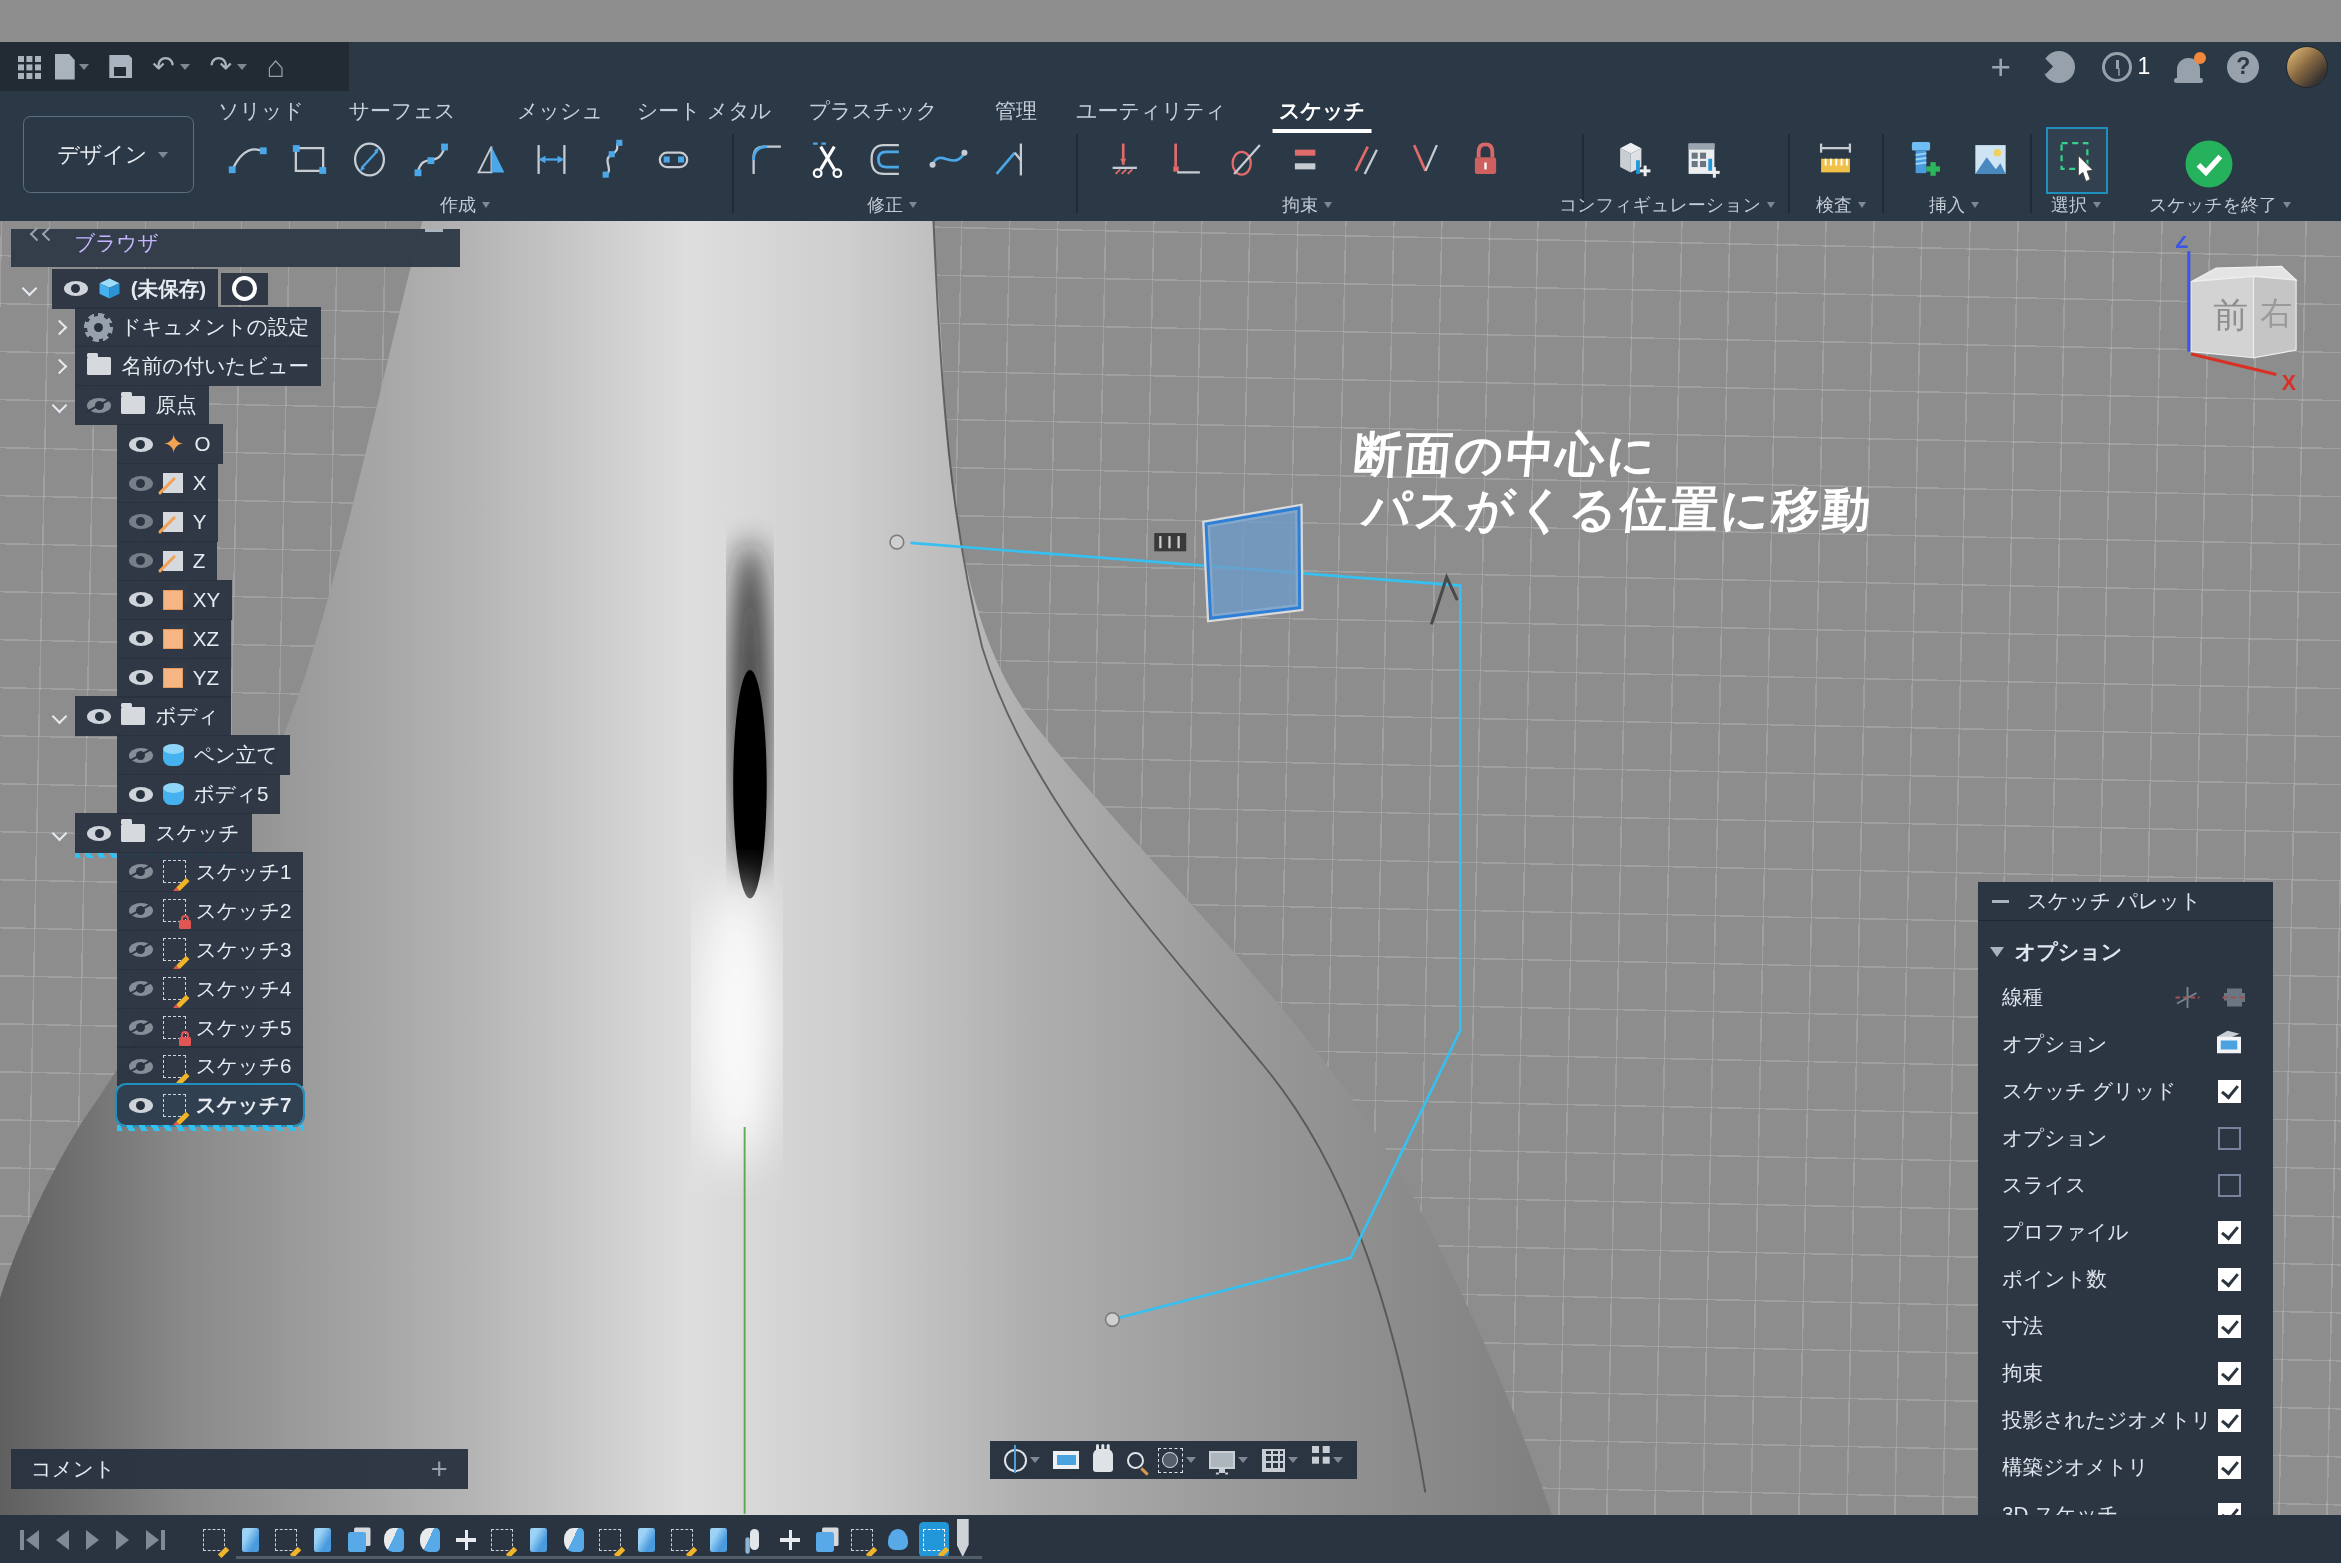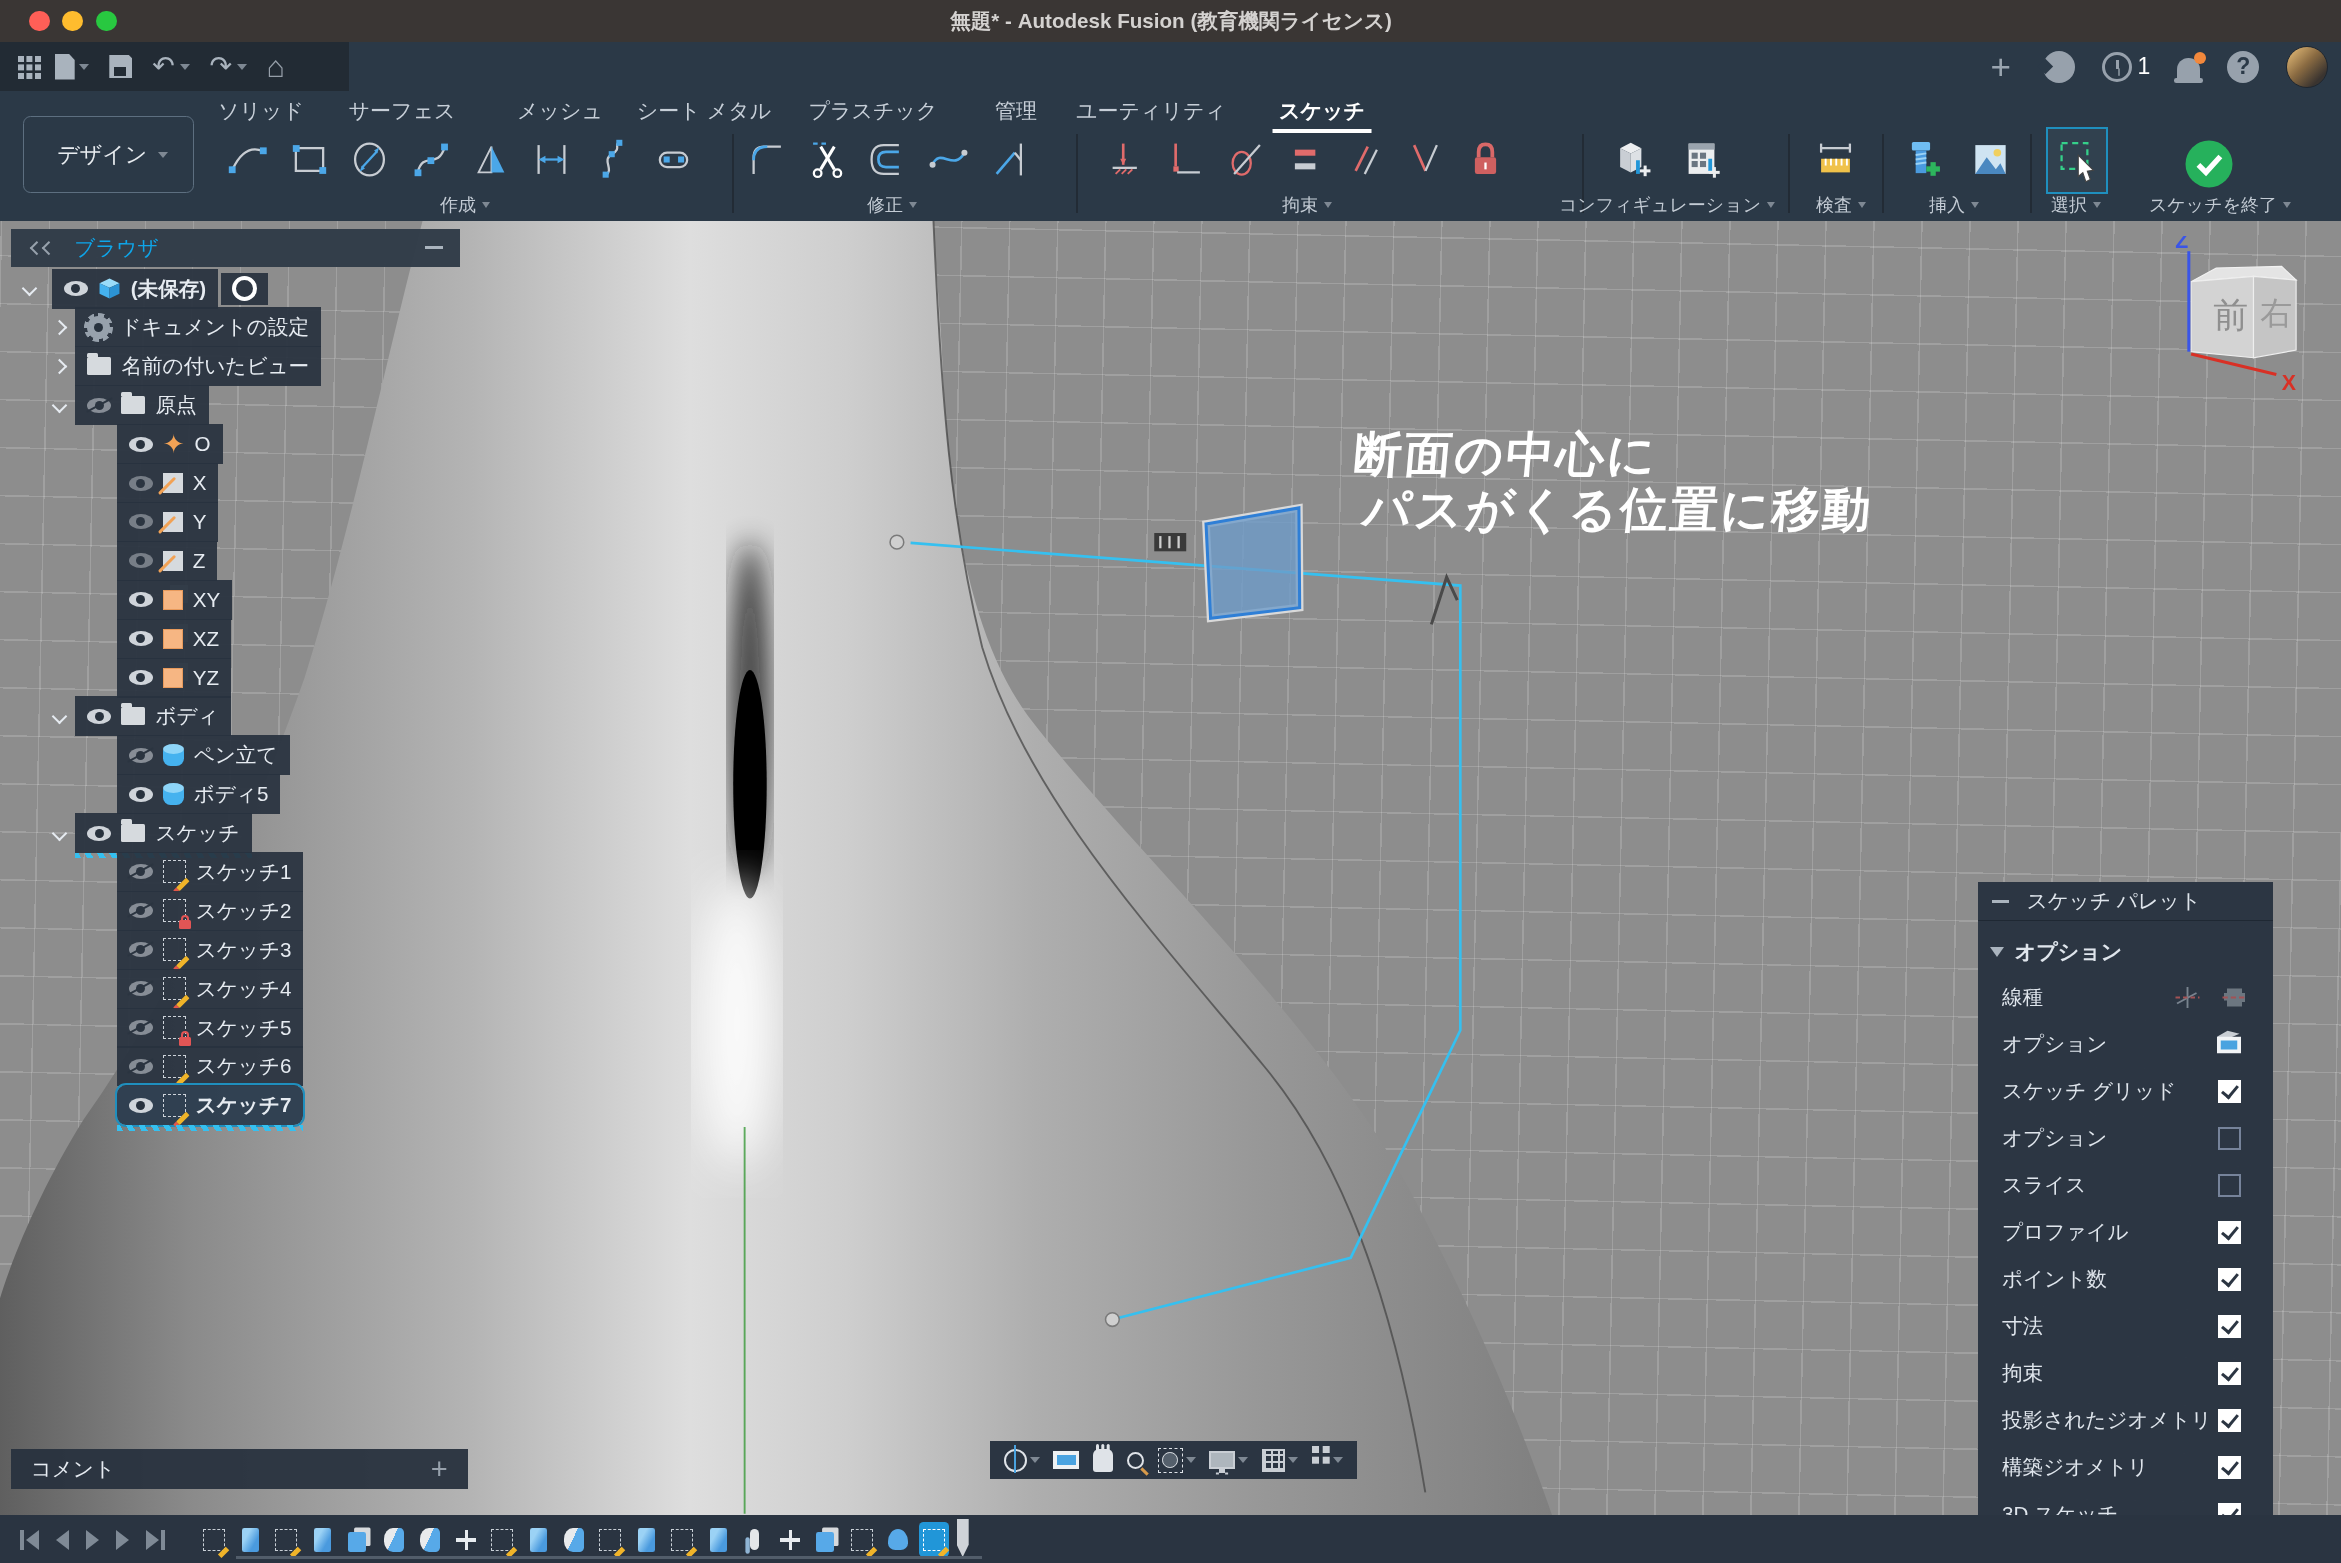--- a/index.html
+++ b/index.html
@@ -91,21 +91,21 @@
   .dispglyph::after{content:'';position:absolute;left:7.6px;bottom:-6px;width:6px;height:4.6px;background:#c9ced4;box-shadow:-4.6px 3px 0 -1.5px #c9ced4,4.6px 3px 0 -1.5px #c9ced4;}
   .grid9{width:23px;height:23px;background:
      linear-gradient(#c9ced4,#c9ced4),
      repeating-linear-gradient(90deg,#c9ced4 0 2.3px,transparent 2.3px 7.6px),
      repeating-linear-gradient(0deg,#c9ced4 0 2.3px,transparent 2.3px 7.6px);
      background-blend-mode:normal;border:2.3px solid #c9ced4;box-sizing:border-box;background-clip:padding-box;background-color:transparent;background-image:repeating-linear-gradient(90deg,#c9ced4 0 2.3px,transparent 2.3px 6.9px),repeating-linear-gradient(0deg,#c9ced4 0 2.3px,transparent 2.3px 6.9px);}
   .vp4{width:7.6px;height:7.6px;background:#c9ced4;box-shadow:10.7px 0 0 #c9ced4,0 10.7px 0 #c9ced4,10.7px 10.7px 0 #c9ced4;margin:-10.7px 10.7px 10.7px 0;}
 
   
   .bpanel{position:absolute;left:10.7px;top:7.6px;z-index:10;}
-  .bhead{width:449px;height:38px;background:rgba(47,58,71,.96);display:flex;align-items:center;color:#0ea5e9;font-size:20.6px;position:relative;}
+  .bhead{width:449px;height:38px;background:rgba(47,58,71,.96);display:flex;color:#c4b5fd;font-size:20.6px;position:relative;}
   .bhead .dbl{margin-left:21px;display:flex;gap:2.3px;}
   .chevL{width:7.6px;height:7.6px;border-left:2.3px solid #97a1ac;border-bottom:2.3px solid #97a1ac;transform:rotate(45deg);}
   .bhead .ttl{margin-left:21px;}
   .bhead .min{position:absolute;right:17px;width:18px;height:3px;background:#aab4be;}
   .btree{display:flex;flex-direction:column;gap:6.9px;margin-top:6px;}
   .trow{display:flex;align-items:center;height:32px;}
   .chev{width:9px;height:9px;border-right:2.3px solid #e6ebf1;border-bottom:2.3px solid #e6ebf1;flex:none;}
   .chev.down{transform:rotate(45deg);}
   .chev.right{transform:rotate(-45deg);}
   .rowbg{height:32px;background:rgba(40,50,62,.93);display:flex;align-items:center;gap:10px;padding:4px 12px;color:#e6ebf1;font-size:20.6px;white-space:nowrap;position:relative;}
@@ -490,26 +490,20 @@
         </div>
       </div>
     </div>
 
     <div class="comments">
       <span>コメント</span>
       <span class="plus">+</span>
     </div>
   </div>
 
-  <div class="titlebar">
-    <span class="light r"></span>
-    <span class="light y"></span>
-    <span class="light g"></span>
-    <span class="wintitle">無題* - Autodesk Fusion (教育機関ライセンス)</span>
-  </div>
 
   <div class="topchrome">
     <div class="qat">
       <span class="qicon">
           <span class="gridglyph"></span>
         </span>
       <span class="qicon">
           <span class="fileglyph"></span>
           <span class="caret"></span>
         </span>

